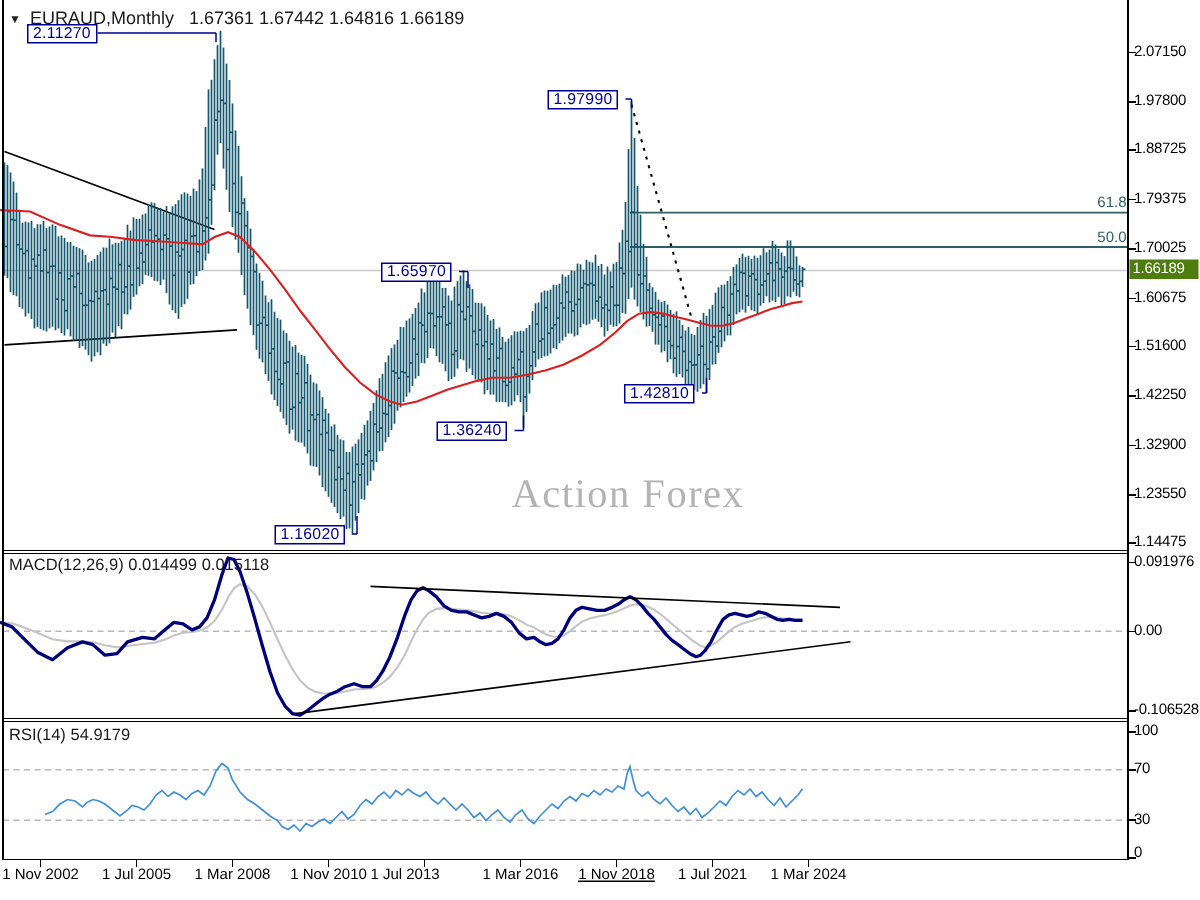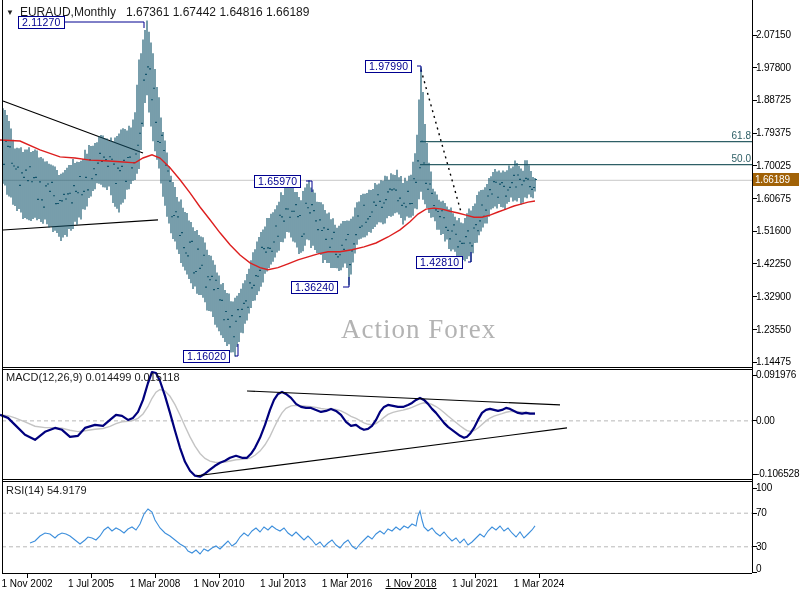--- a/index.html
+++ b/index.html
@@ -14,21 +14,21 @@
   #macdhdr{top:371px;left:6px;}
   #rsihdr{top:484px;left:6px;}
   #watermark{top:314px;left:341px;font-family:"Liberation Serif",serif;
              font-size:27px;color:#b3b3b3;letter-spacing:1px;font-weight:400;}
   .atick{font-size:10px;color:#000;left:756px;width:44px;letter-spacing:-0.2px;}
   .ttick{font-size:10px;color:#000;text-align:center;width:72px;top:578px;}
   .fiblab{font-size:10px;color:#2e5f66;right:49px;text-align:right;margin-left:37px;}
   #fib618{top:130px;} #fib500{top:153px;padding-left:44px;}
   .pricebox{font-size:10.5px;color:#000090;background:#fff;border:1px solid #000090;
             padding:0 3px;height:11px;line-height:11px;letter-spacing:0.2px;}
-  #curprice{left:753px;top:173px;width:44px;height:13px;background:#a16207;color:#fff;
+  #curprice{left:753px;top:173px;width:44px;height:13px;background:#4d7c0f;color:#fff;
             font-size:10px;line-height:13px;padding-left:2px;letter-spacing:-0.2px;}
 </style>
 </head>
 <body>
 
 <svg id="cv" width="800" height="600" viewBox="0 0 800 600">
     <line x1="2" y1="180.3019692473698" x2="752" y2="180.3019692473698" stroke="#c9c9c9" stroke-width="1"></line>
     <line x1="420" y1="141.70062044780144" x2="752" y2="141.70062044780144" stroke="#2e5f66" stroke-width="1.2"></line>
     <line x1="420" y1="164.67089290531425" x2="752" y2="164.67089290531425" stroke="#2e5f66" stroke-width="1.2"></line>
     <line x1="3" y1="100.98219584569728" x2="143" y2="152.95640679794974" stroke="#000000" stroke-width="1.1"></line>
@@ -665,21 +665,21 @@
     <div class="abs atick" style="left: 756px; top: 414.871px;">0.00</div>
     <div class="abs atick" style="left: 756px; top: 468px;">-0.106528</div>
     <div class="abs atick" style="left: 756px; top: 482px;">100</div>
     <div class="abs atick" style="left: 756px; top: 507.2px;">70</div>
     <div class="abs atick" style="left: 756px; top: 540.8px;">30</div>
     <div class="abs atick" style="left: 756px; top: 563px;">0</div>
     <div class="abs ttick" style="left: -9px; top: 578px;">1 Nov 2002</div>
     <div class="abs ttick" style="left: 55px; top: 578px;">1 Jul 2005</div>
     <div class="abs ttick" style="left: 119px; top: 578px;">1 Mar 2008</div>
     <div class="abs ttick" style="left: 183px; top: 578px;">1 Nov 2010</div>
-    <div class="abs ttick" style="left: 247px; top: 578px; text-align: center;">1 Jul 2013</div>
+    <div class="abs ttick" style="left: 234px; top: 578px; text-align: center;">1 Jul 2013</div>
     <div class="abs ttick" style="left: 311px; top: 578px;">1 Mar 2016</div>
     <div class="abs ttick" style="left: 375px; top: 578px; text-decoration: underline;">1 Nov 2018</div>
     <div class="abs ttick" style="left: 439px; top: 578px;">1 Jul 2021</div>
     <div class="abs ttick" style="left: 503px; top: 578px;">1 Mar 2024</div>
     <div class="abs pricebox" style="left: 18px; top: 16px;">2.11270</div>
     <div class="abs pricebox" style="left: 365px; top: 60px;">1.97990</div>
     <div class="abs pricebox" style="left: 254px; top: 175px;">1.65970</div>
     <div class="abs pricebox" style="left: 416px; top: 256px;">1.42810</div>
     <div class="abs pricebox" style="left: 291px; top: 281px;">1.36240</div>
     <div class="abs pricebox" style="left: 183px; top: 350px;">1.16020</div>

